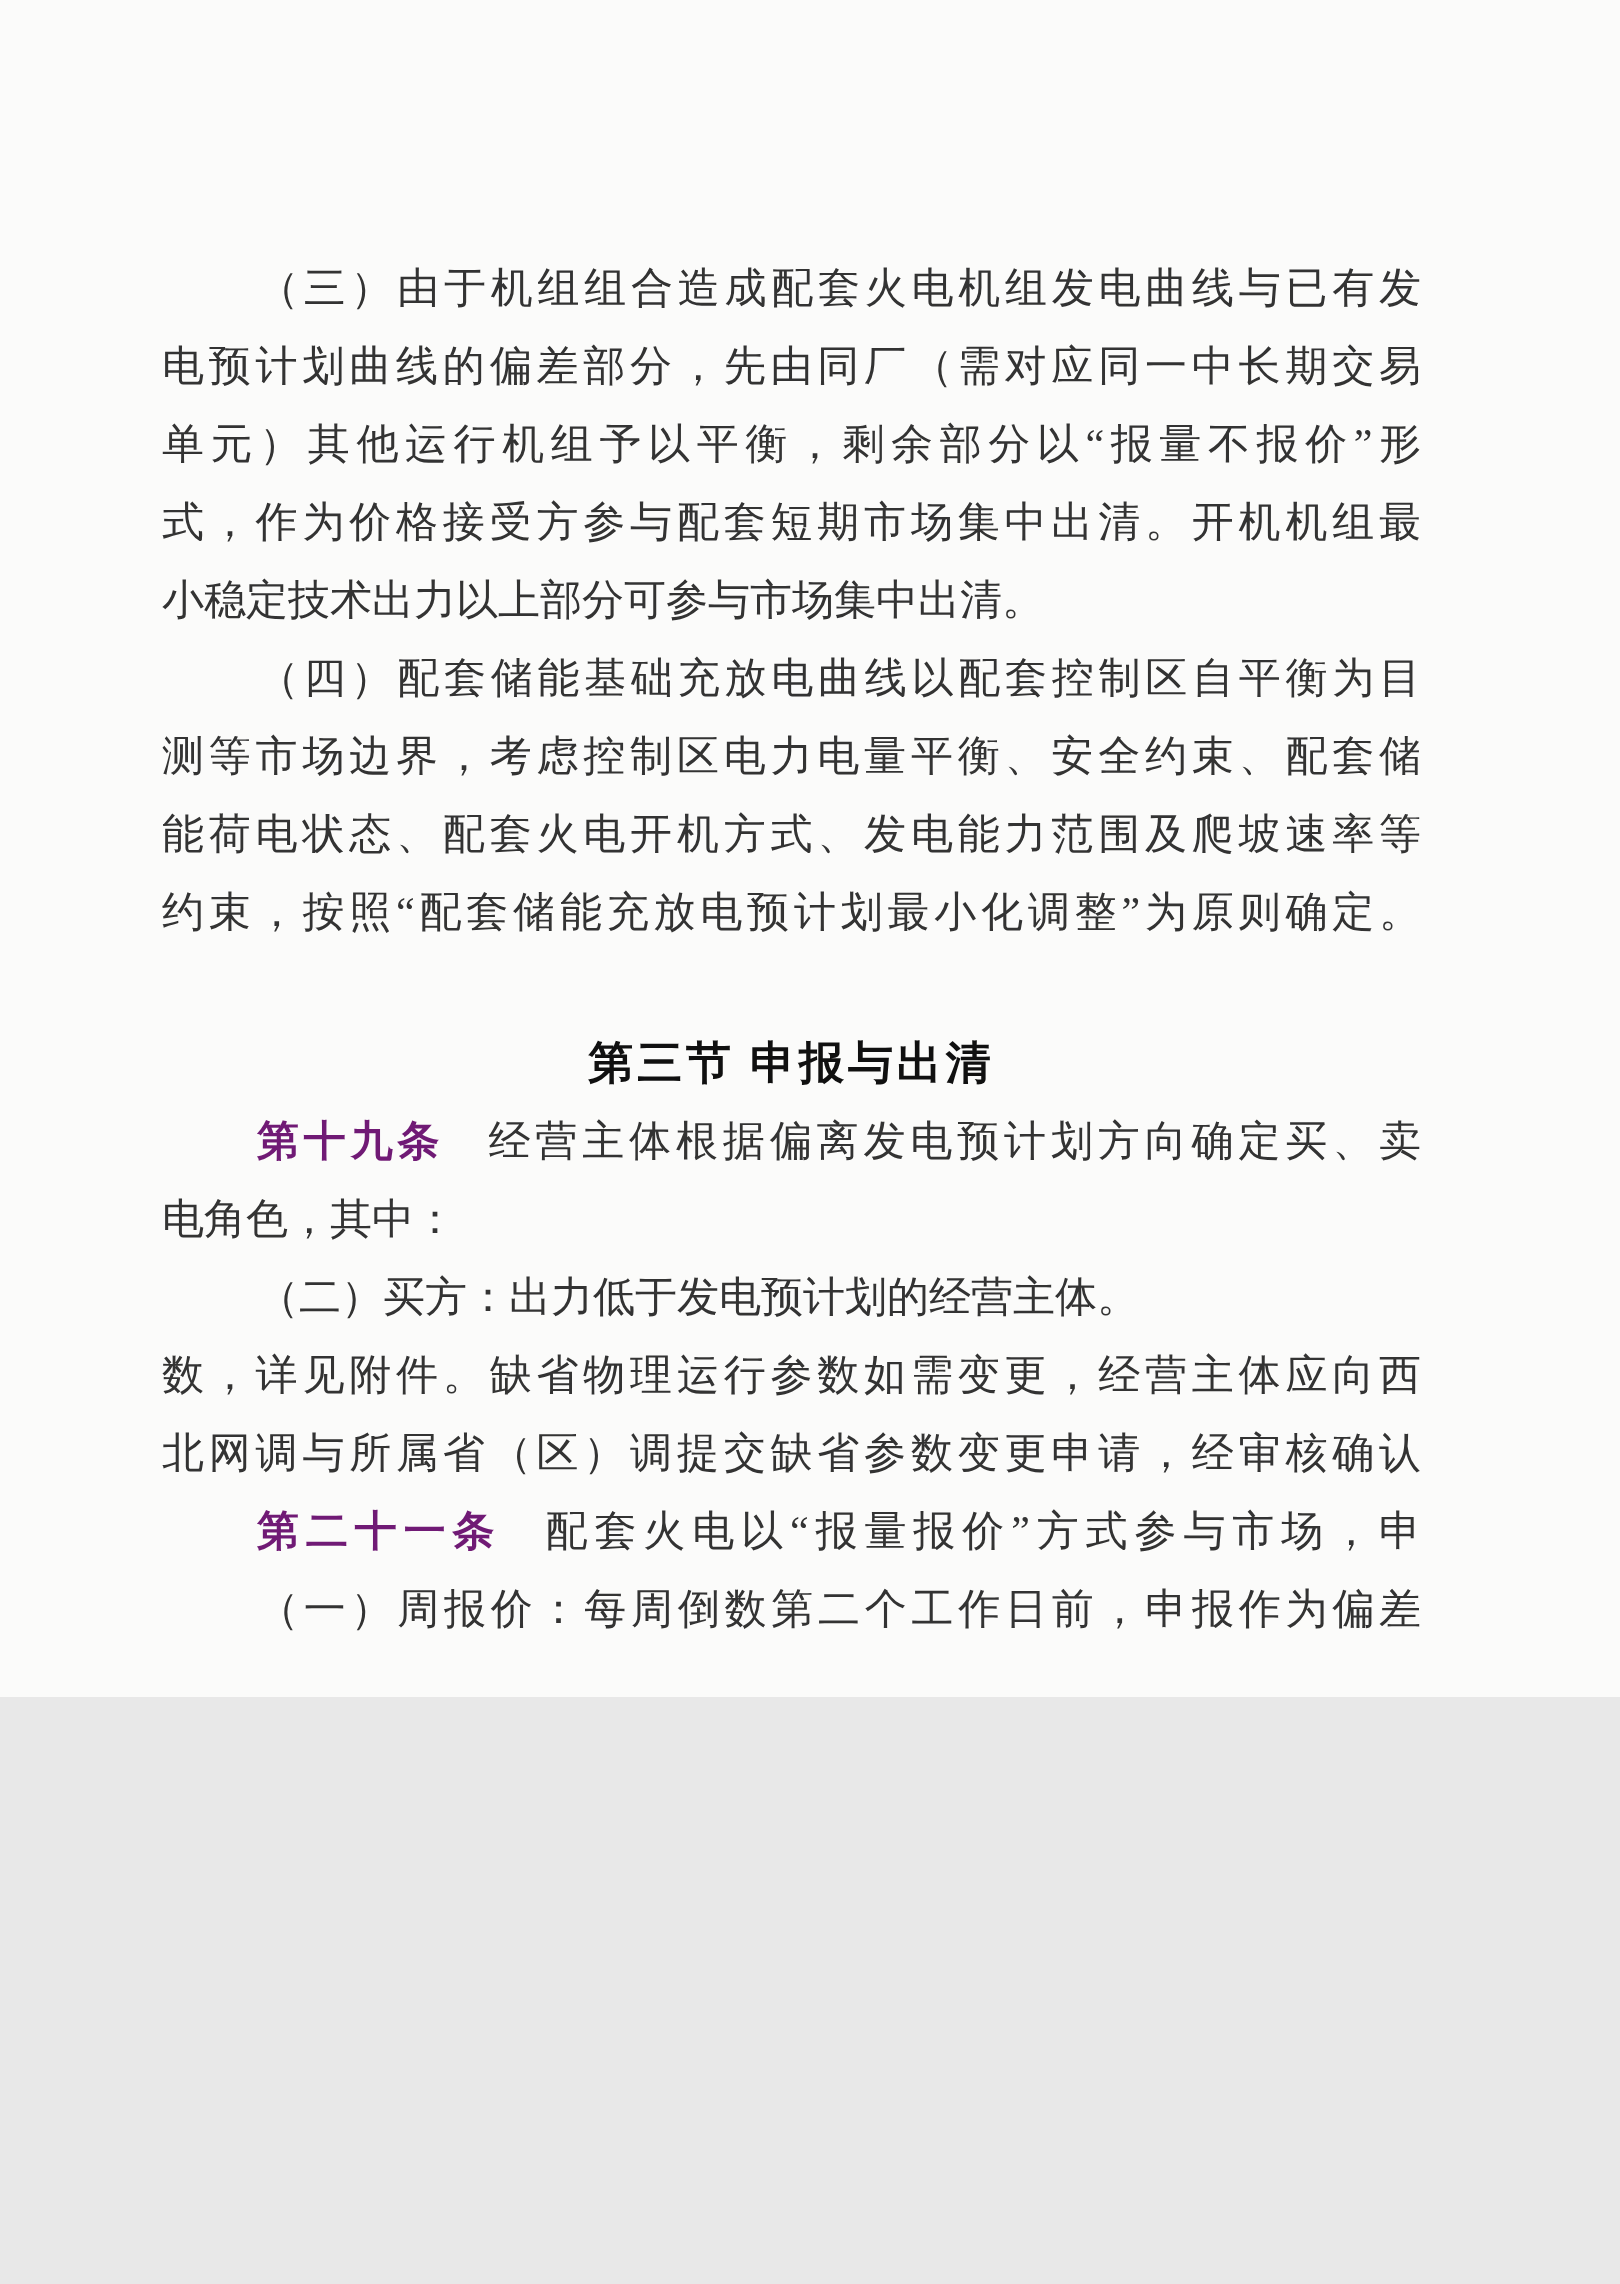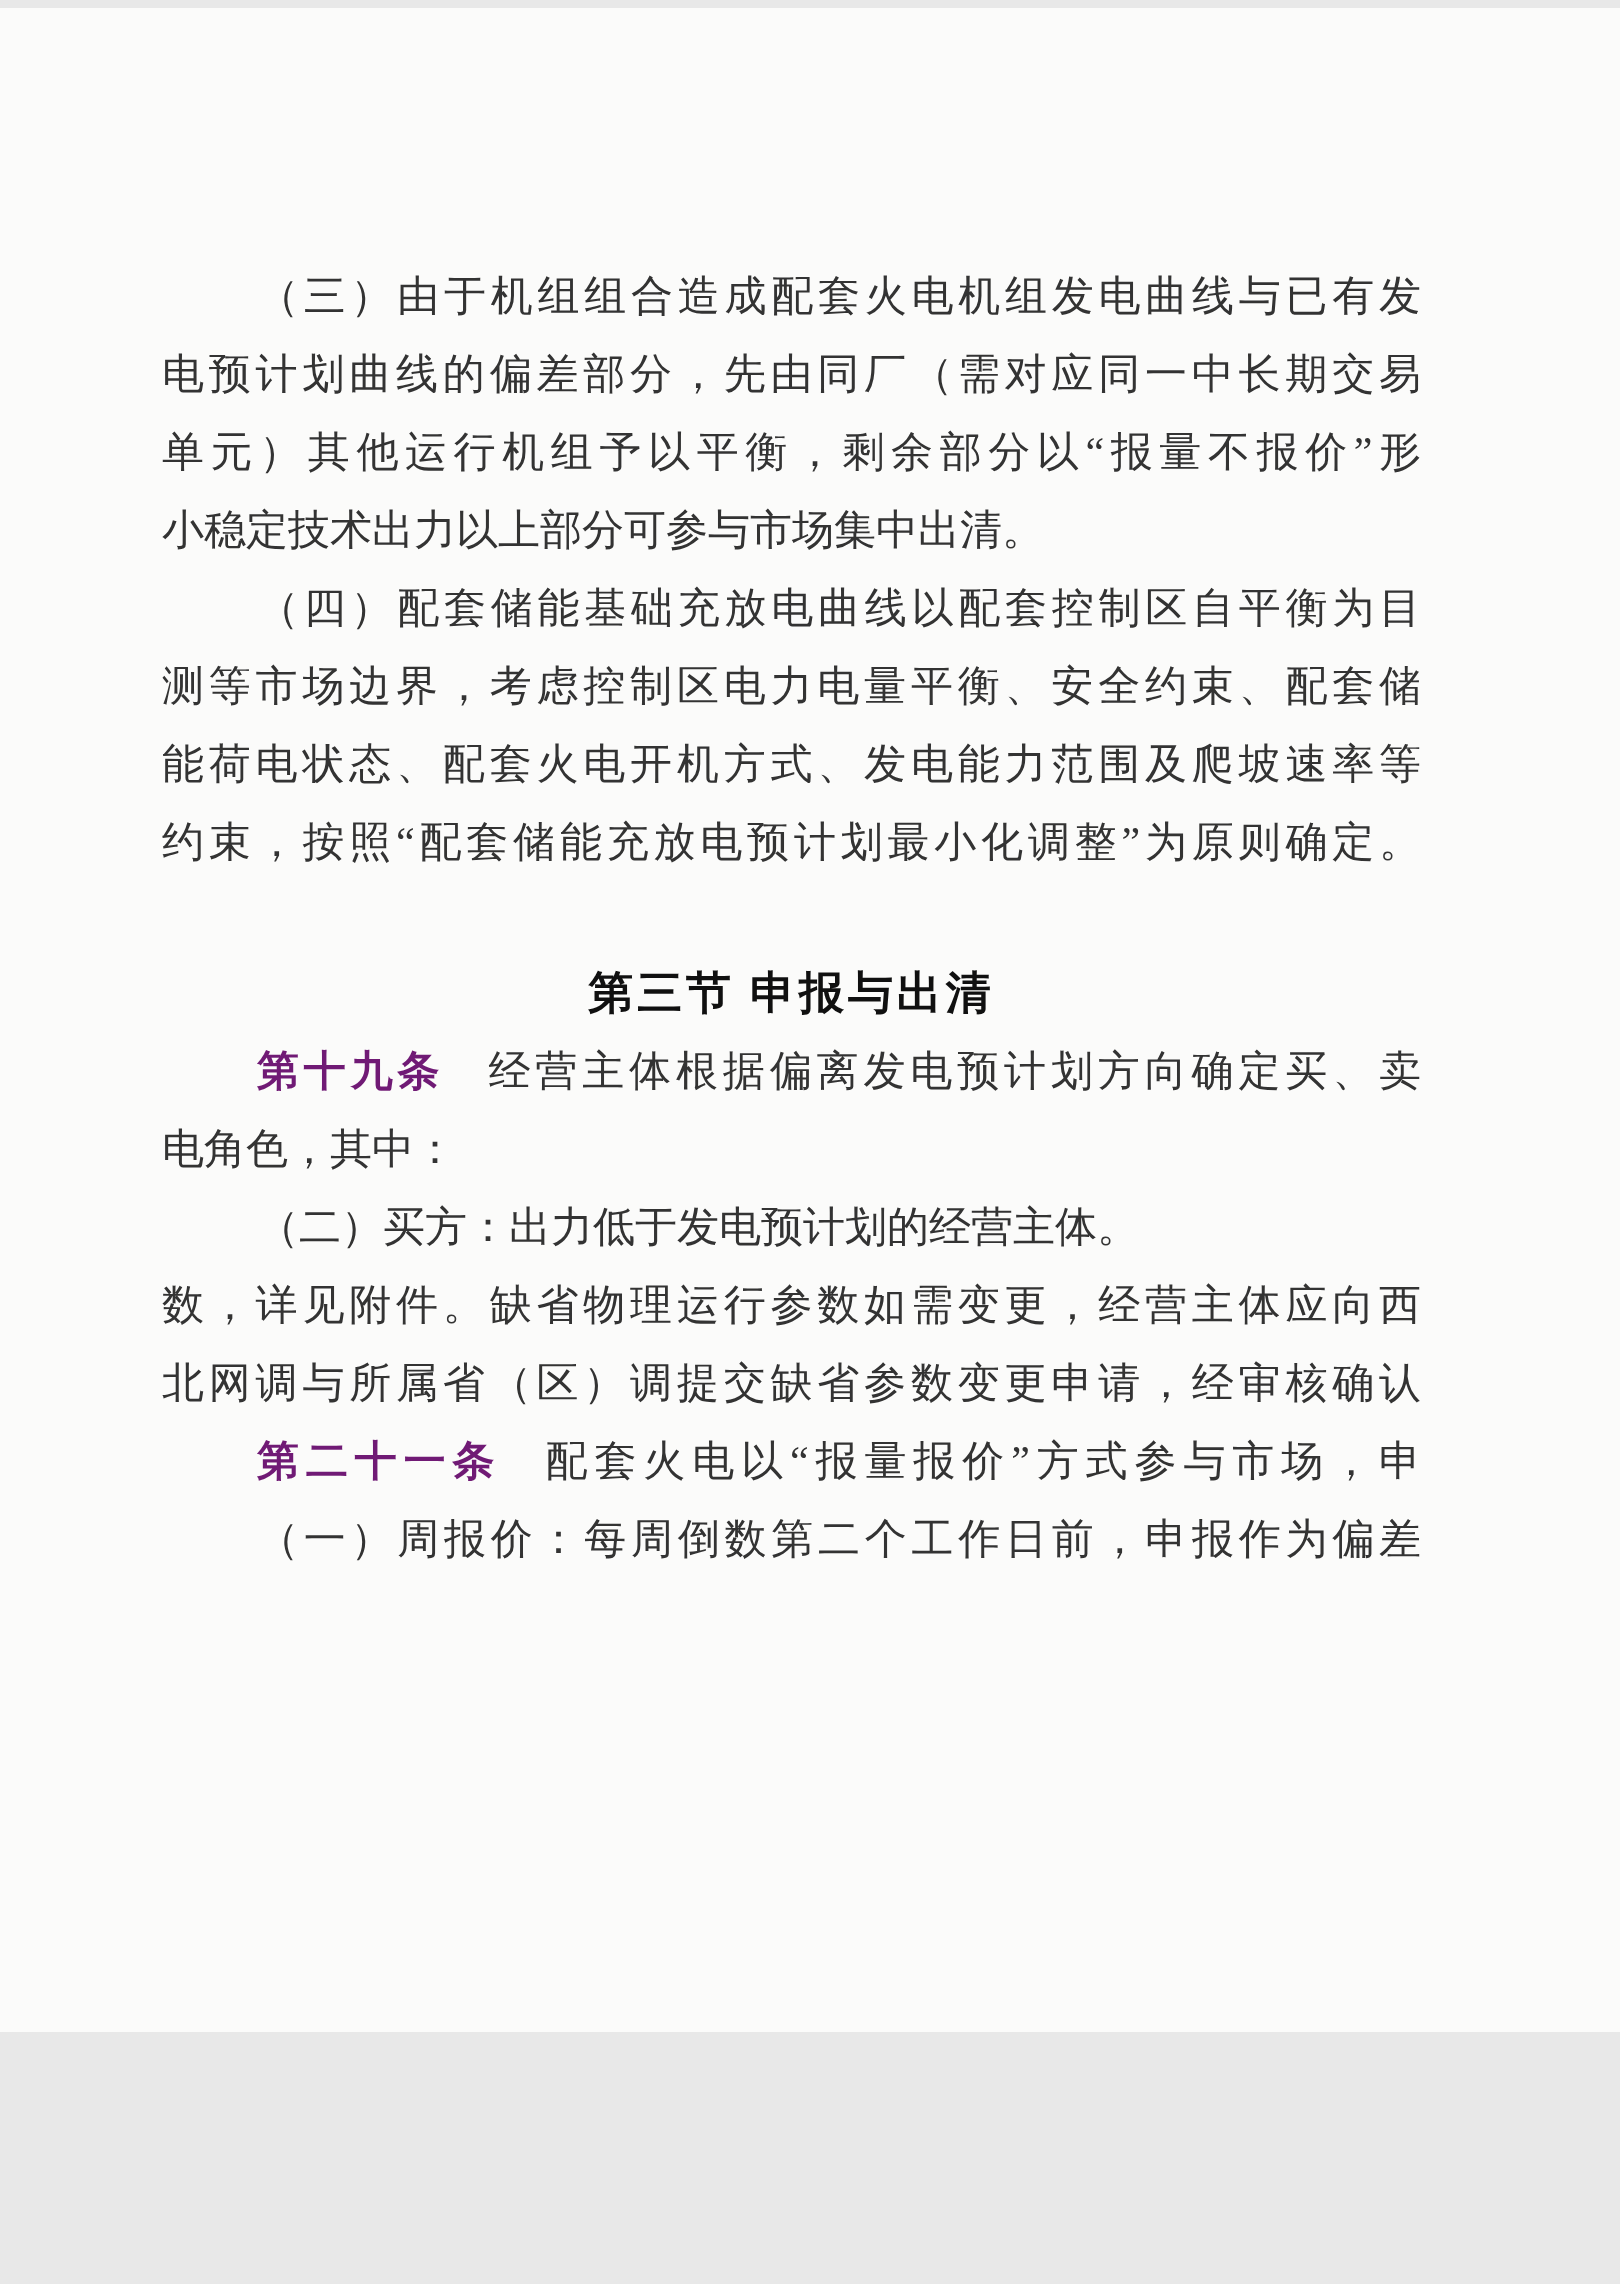--- a/index.html
+++ b/index.html
@@ -1,20 +1,20 @@
 <!DOCTYPE html>
 <html lang="zh"><head>
 <meta charset="utf-8">
 <style>
   html,body { margin:0; padding:0; background:#e8e8e8; }
   .page {
     position:relative;
     width:1620px;
-    height:2024px;
-    margin:8px auto;
+    height:1697px;
+    margin:0 auto;
     background:#fbfbfa;
     overflow:hidden;
     font-family:"Liberation Serif","DejaVu Serif",serif;
   }
   .content {
     position:absolute;
     left:162px;
     top:249px;
     width:1259px;
     color:#333333;
@@ -60,20 +60,21 @@
 </style>
 </head>
 <body>
 
 <div class="page">
   <div class="content">
 
     <div class="line indent">（三）由于机组组合造成配套火电机组发电曲线与已有发</div>
     <div class="line">电预计划曲线的偏差部分，先由同厂（需对应同一中长期交易</div>
     <div class="line">单元）其他运行机组予以平衡，剩余部分以“报量不报价”形</div>
+    <div class="line">式，作为价格接受方参与配套短期市场集中出清。开机机组最</div>
     <div class="line last">小稳定技术出力以上部分可参与市场集中出清。</div>
 
     <div class="line indent">（四）配套储能基础充放电曲线以配套控制区自平衡为目</div>
     <div class="line">测等市场边界，考虑控制区电力电量平衡、安全约束、配套储</div>
     <div class="line">能荷电状态、配套火电开机方式、发电能力范围及爬坡速率等</div>
     <div class="line">约束，按照“配套储能充放电预计划最小化调整”为原则确定。</div>
 
     <div class="section-heading">第三节 申报与出清</div>
 
     <div class="line indent">

